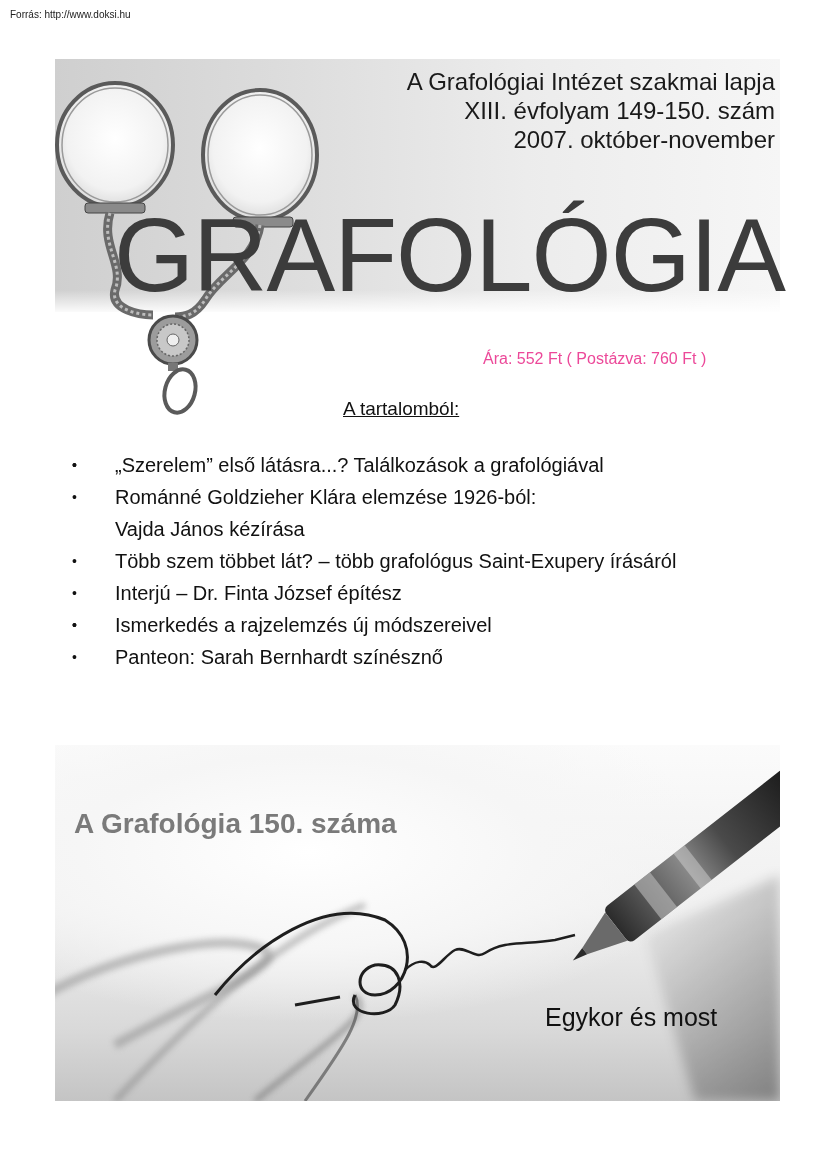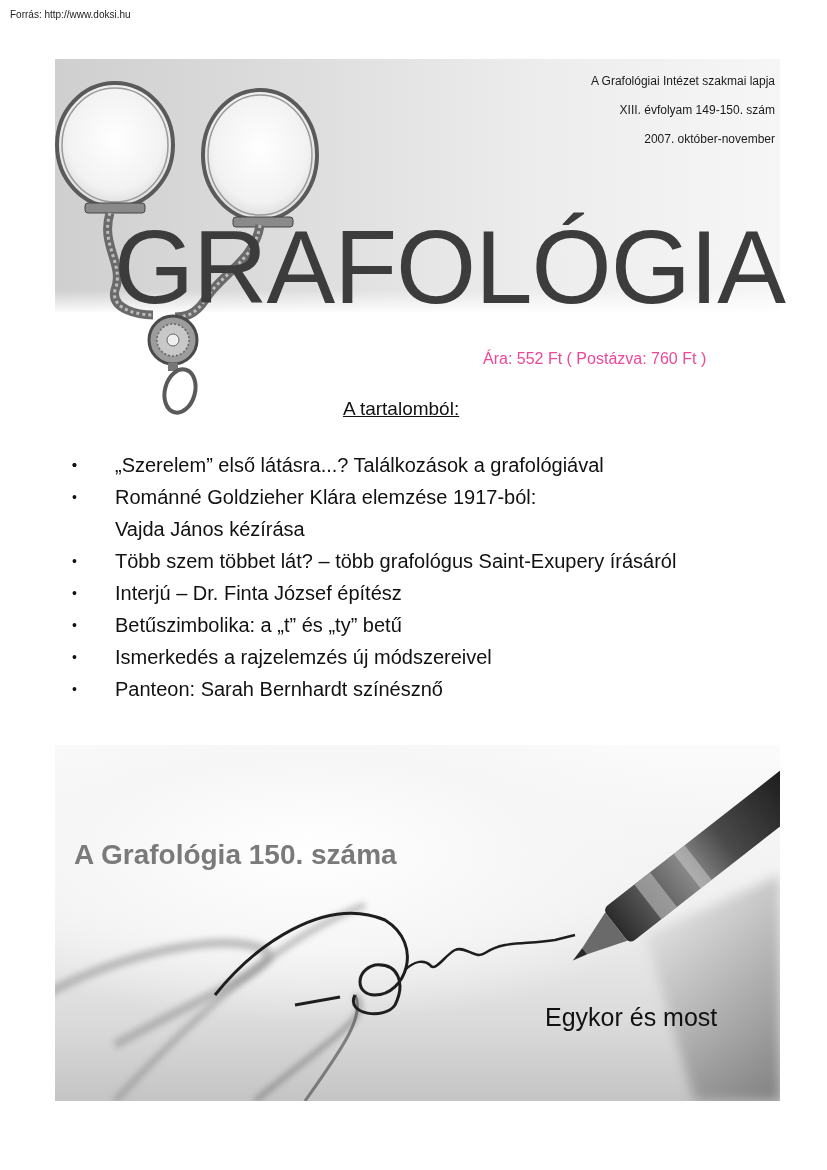--- a/index.html
+++ b/index.html
@@ -12,48 +12,48 @@
   .banner {
     position: absolute; left: 55px; top: 59px; width: 725px; height: 253px;
     background: linear-gradient(90deg, #cfcfcf 0%, #dedede 35%, #ececec 65%, #f6f6f6 100%);
   }
   .banner-fade {
     position: absolute; left: 55px; top: 290px; width: 725px; height: 24px;
     background: linear-gradient(180deg, rgba(255,255,255,0) 0%, #ffffff 100%);
   }
   .lorgnette { position: absolute; left: 55px; top: 75px; width: 280px; height: 345px; }
 
-  .masthead-info { position: absolute; right: 52px; top: 67px; text-align: right; font-size: 12px; line-height: 29px; color: #1a1a1a; }
+  .masthead-info { position: absolute; right: 52px; top: 67px; text-align: right; font-size: 24px; line-height: 29px; color: #1a1a1a; }
   .masthead-info div { white-space: nowrap; }
 
   .title {
     position: absolute; left: 114px; top: 196px; width: 666px;
     font-size: 103px; line-height: 120px; color: #3c3c3c; letter-spacing: -1px;
-    white-space: nowrap; text-align: left; margin-top: 12px;
+    white-space: nowrap; text-align: left;
   }
 
   .price { position: absolute; left: 483px; top: 331px; font-size: 16px; color: #ec4899; white-space: nowrap; margin-top: 19px; }
 
   .contents-heading { position: absolute; left: 343px; top: 398px; font-size: 19px; color: #111; text-decoration: underline; }
 
   .contents-list { position: absolute; left: 72px; top: 449px; width: 700px; list-style: none; }
   .contents-list li { position: relative; padding-left: 43px; font-size: 20px; line-height: 32px; color: #111; white-space: nowrap; }
   .contents-list li .bullet { position: absolute; left: 0; top: 0; font-size: 14px; line-height: 32px; }
   .contents-list li .cont { display: block; }
 
   
   .photo {
     position: absolute; left: 55px; top: 745px; width: 725px; height: 356px; overflow: hidden;
     background:
       radial-gradient(ellipse 70% 60% at 35% 30%, #ffffff 0%, #f6f6f6 45%, rgba(235,235,235,0) 80%),
       linear-gradient(180deg, #fbfbfb 0%, #f0f0f0 45%, #d9d9d9 80%, #c4c4c4 100%);
   }
   .photo svg { position: absolute; left: 0; top: 0; }
 
-  .issue-heading { position: absolute; left: 74px; top: 808px; font-size: 28px; font-weight: bold; color: #7a7a7a; white-space: nowrap; margin-top: 31px; }
+  .issue-heading { position: absolute; left: 74px; top: 808px; font-size: 28px; font-weight: bold; color: #7a7a7a; white-space: nowrap; }
   .subtitle { position: absolute; left: 545px; top: 1003px; font-size: 25px; color: #111; white-space: nowrap; text-align: right; }
 </style>
 </head>
 <body>
 
 <div class="source-note">Forrás: http://www.doksi.hu</div>
 
 <div class="banner"></div>
 <div class="banner-fade"></div>
 
@@ -103,34 +103,33 @@
 <ul class="contents-list">
   <li>
     <span class="bullet">•</span>
   </li>
   <li>
     <span class="bullet">•</span>
     <span>„Szerelem” első látásra...? Találkozások a grafológiával</span>
   </li>
   <li>
     <span class="bullet">•</span>
-    <span>Románné Goldzieher Klára elemzése 1917-ból:</span>
+    <span>Románné Goldzieher Klára elemzése 1926-ból:</span>
     <span class="cont">Vajda János kézírása</span>
   </li>
   <li>
     <span class="bullet">•</span>
     <span>Több szem többet lát? – több grafológus Saint-Exupery írásáról</span>
   </li>
   <li>
     <span class="bullet">•</span>
     <span>Interjú – Dr. Finta József építész</span>
   </li>
   <li>
     <span class="bullet">•</span>
-    <span>Betűszimbolika: a „t” és „ty” betű</span>
   </li>
   <li>
     <span class="bullet">•</span>
     <span>Ismerkedés a rajzelemzés új módszereivel</span>
   </li>
   <li>
     <span class="bullet">•</span>
     <span>Panteon: Sarah Bernhardt színésznő</span>
   </li>
 </ul>

